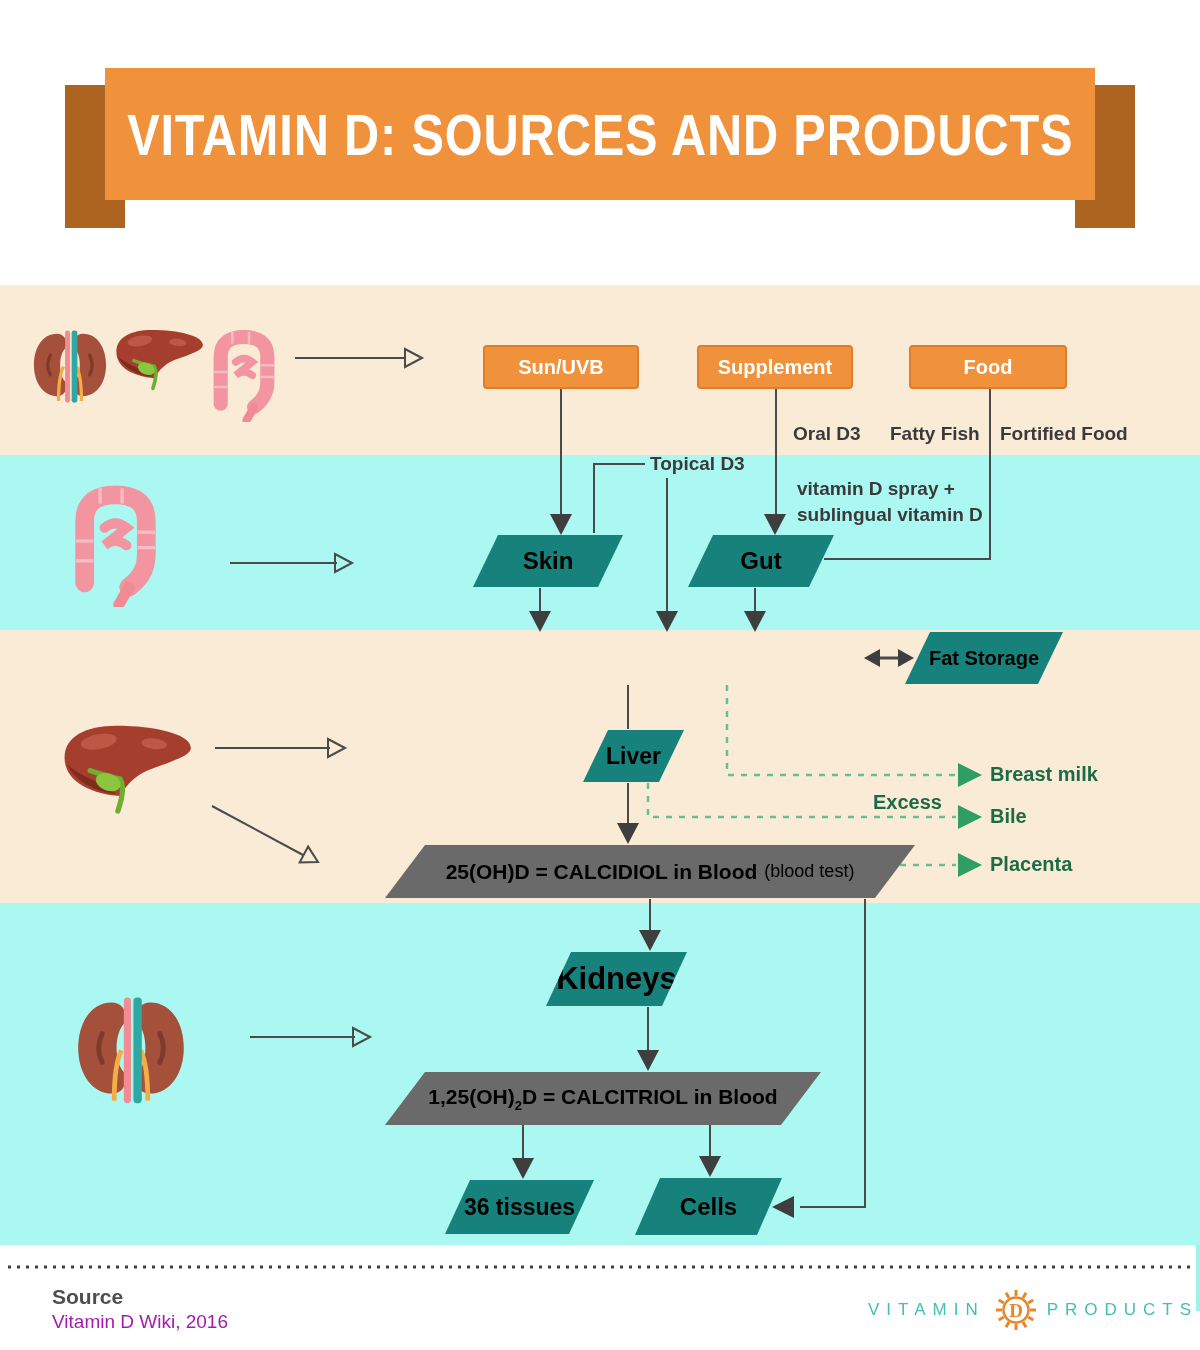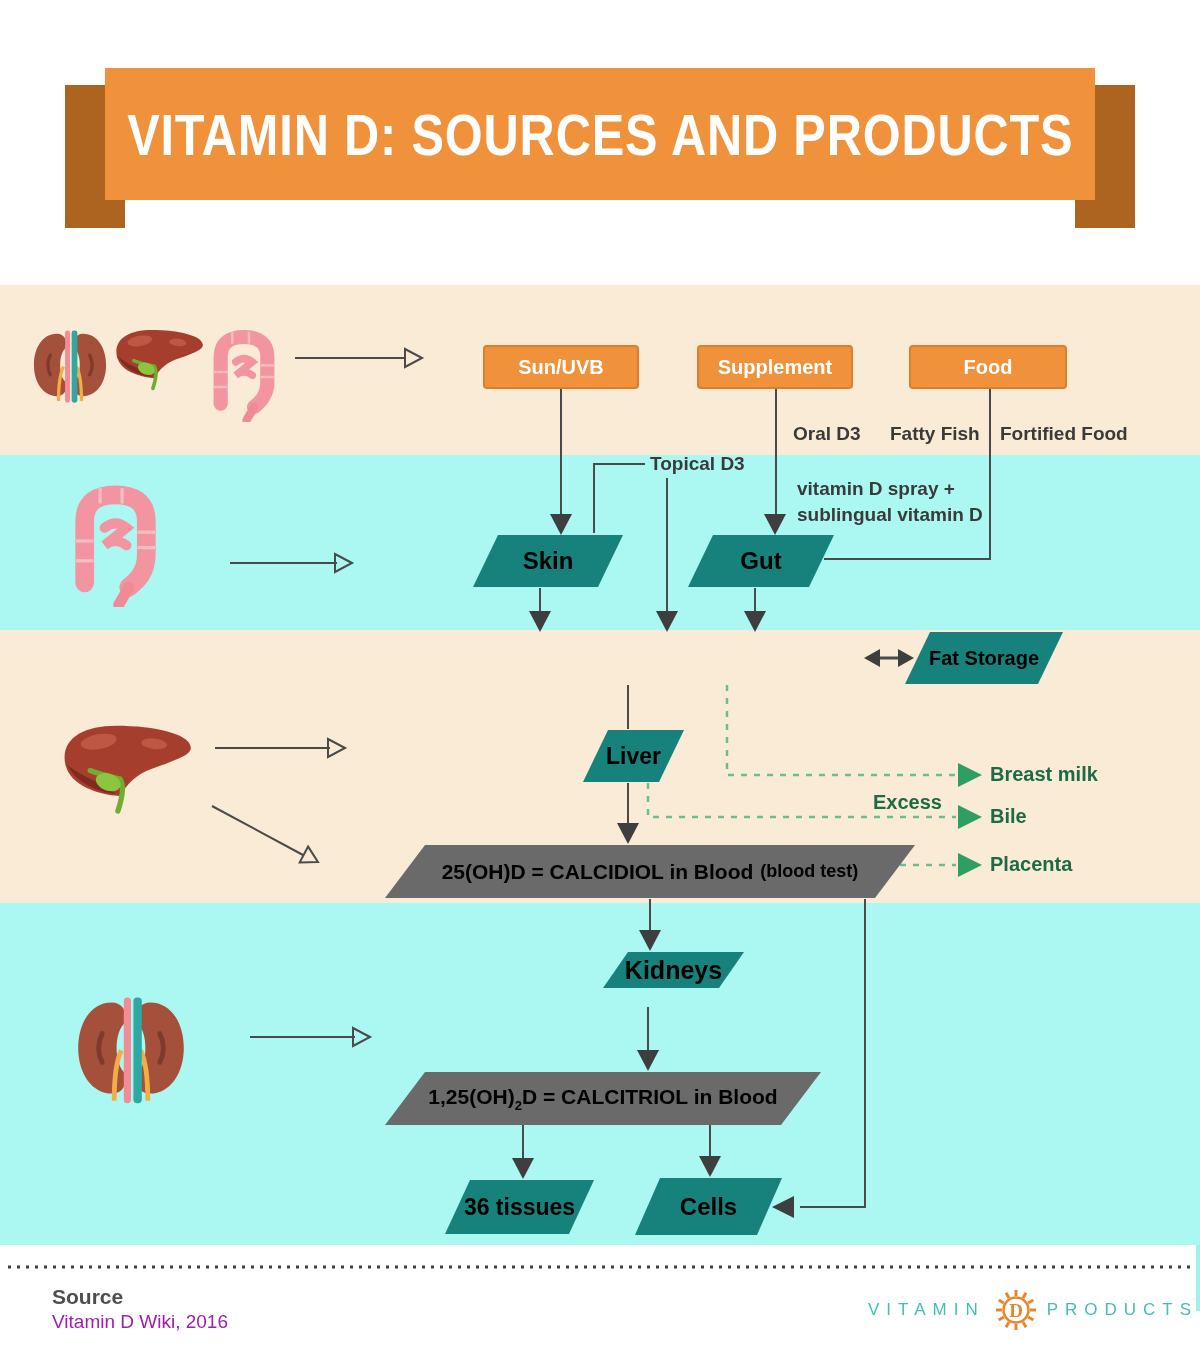--- a/index.html
+++ b/index.html
@@ -26,21 +26,21 @@
   .pgram{position:absolute;display:flex;align-items:center;justify-content:center;
          color:#000000;font-weight:700;z-index:10;
          clip-path:polygon(var(--lean) 0, 100% 0, calc(100% - var(--lean)) 100%, 0 100%)}
   .pgram.teal{background:var(--teal)}
   .pgram.gray{background:var(--gray)}
   .lbl{position:absolute;font-weight:700;color:var(--label);font-size:19px;white-space:nowrap;z-index:10}
   .green{color:var(--green-text);font-size:20px}
   .icon{position:absolute;z-index:10}
   svg.wires{position:absolute;left:0;top:0;z-index:5}
   .sub{font-size:13px;vertical-align:-6px;font-weight:700}
-  .note{font-size:18px;font-weight:700;margin-left:7px}
+  .note{font-size:18px;font-weight:400;margin-left:7px}
   .footer-src{position:absolute;left:52px;font-family:Liberation Sans, sans-serif;z-index:10}
   .footer-src.b{top:1285px;font-weight:700;font-size:21px;color:#4E4E4E}
   .footer-src.v{top:1311px;font-size:19px;color:#a21caf}
   .logo{position:absolute;left:868px;top:1288px;display:flex;align-items:center;gap:9px;z-index:10}
   .logo-word{color:var(--logo-teal);font-size:17px;letter-spacing:7px;font-weight:400}
   .edge-strip{position:absolute;left:1196px;top:1245px;width:4px;height:66px;background:#9EF2EC;z-index:10}
 </style>
 </head>
 <body>
 
@@ -207,21 +207,21 @@
   <div class="pgram teal" style="left:905px;top:632px;width:158px;height:52px;--lean:25px;font-size:20px">
     <span>Fat Storage</span>
   </div>
   <div class="pgram teal" style="left:583px;top:730px;width:101px;height:52px;--lean:25px;font-size:23px">
     <span>Liver</span>
   </div>
   <div class="pgram gray" style="left:385px;top:845px;width:530px;height:53px;--lean:40px;font-size:21px">
     <span>25(OH)D = CALCIDIOL in Blood</span>
     <span class="note">(blood test)</span>
   </div>
-  <div class="pgram teal" style="left:603px;top:952px;width:141px;height:36px;--lean:25px;font-size:25px">
+  <div class="pgram teal" style="left:546px;top:952px;width:141px;height:54px;--lean:25px;font-size:31px">
     <span>Kidneys</span>
   </div>
   <div class="pgram gray" style="left:385px;top:1072px;width:436px;height:53px;--lean:40px;font-size:21px">
     <span><span>1,25(OH)</span><span class="sub">2</span><span>D = CALCITRIOL in Blood</span></span>
   </div>
   <div class="pgram teal" style="left:445px;top:1180px;width:149px;height:54px;--lean:25px;font-size:23px">
     <span>36 tissues</span>
   </div>
   <div class="pgram teal" style="left:635px;top:1178px;width:147px;height:57px;--lean:25px;font-size:24px">
     <span>Cells</span>

